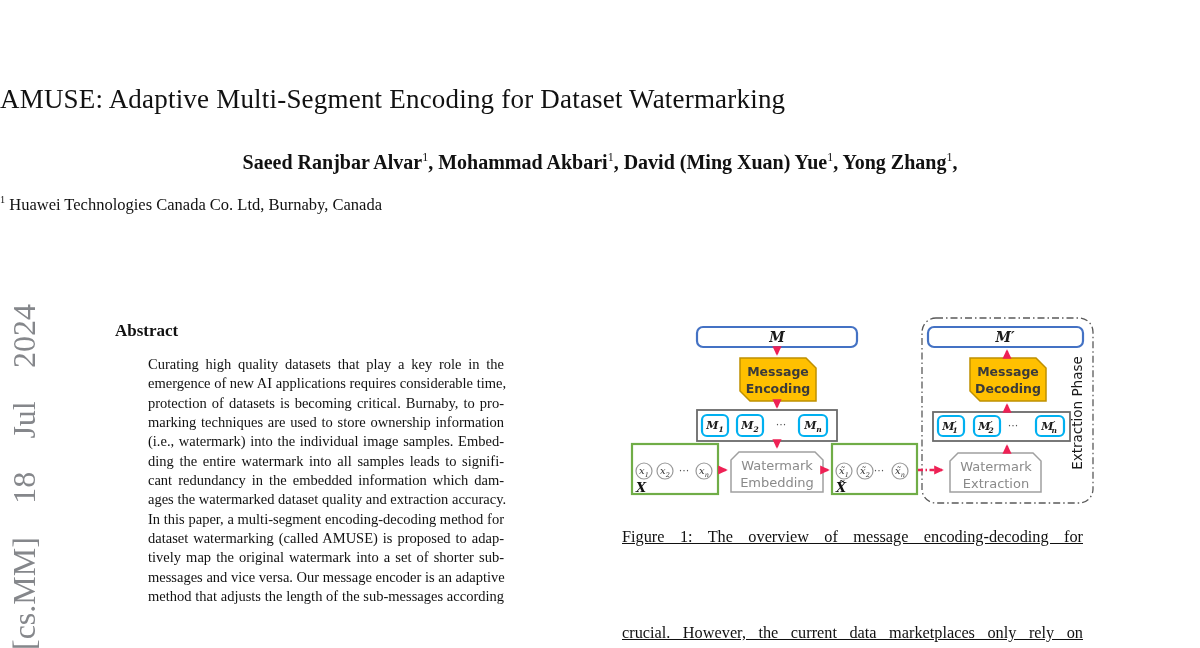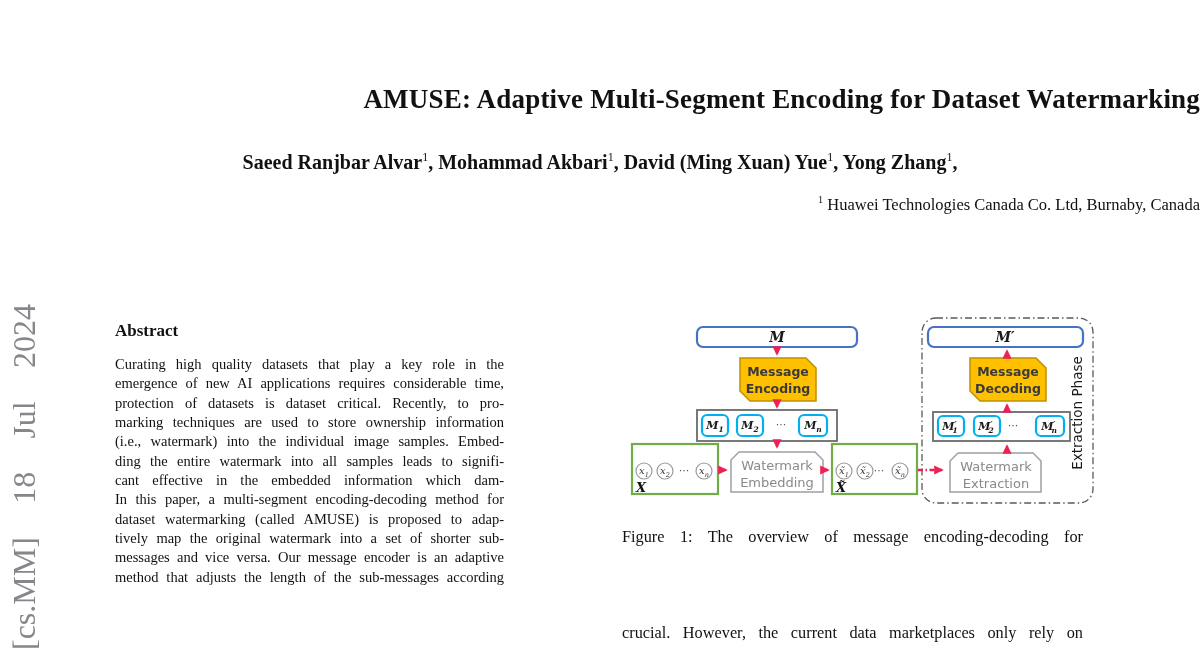--- a/index.html
+++ b/index.html
@@ -1,39 +1,39 @@
 <!DOCTYPE html>
 <html><head>
 <meta charset="utf-8">
 <style>
   * { margin:0; padding:0; box-sizing:border-box; }
   html,body { width:1200px; height:648px; background:#ffffff; overflow:hidden; position:relative;
               font-family:"Liberation Serif", serif; color:#111; }
   .abs { position:absolute; }
 
-  .title { top:84px; left:0; width:1200px; text-align:right;
-           font-size:27px; font-weight:bold; letter-spacing:0.2px; }
+  .title { top:84px; left:0; width:1200px; text-align:left;
+           font-size:27px; font-weight:normal; letter-spacing:0.2px; }
   .authors { top:150px; left:0; width:1200px; text-align:center;
              font-size:20px; font-weight:bold; }
   .authors sup { font-weight:400; font-size:60%; }
-  .affiliation { top:194px; left:0; width:1200px; text-align:right; font-size:16.5px; }
+  .affiliation { top:194px; left:0; width:1200px; text-align:left; font-size:16.5px; }
   .affiliation sup { font-size:62%; }
 
   .stamp { top:650px; left:6px; width:346px; transform:rotate(-90deg); transform-origin:0 0;
            font-size:32px; color:#85878b; text-align:justify; text-align-last:justify;
            font-family:"Liberation Serif", serif; white-space:nowrap; }
 
   .abstract-head { top:321px; left:115px; width:389px; 
                    font-size:17px; font-weight:bold; }
   .abstract-body { top:355px; left:115px; width:389px; font-size:14.5px; }
   .abstract-body .ln { line-height:19.35px; height:19.35px; white-space:nowrap;
-                       text-align:justify; text-align-last:justify; }
+                       text-align:justify; text-align-last:justify;margin-left:33px; }
 
   .caption { top:526px; left:622px; width:461px; font-size:16.3px; line-height:22px; }
-  .jline { text-align:justify; text-align-last:justify; }
+  .jline { text-align:justify; text-align-last:justify;text-decoration:underline; }
   .rc-body { top:622px; left:622px; width:461px; font-size:16.3px; line-height:22px; }
 
   .fig { top:316px; left:620px; }
   svg text { font-family:"DejaVu Serif", serif; }
   .sanslab { font-family:"DejaVu Sans", sans-serif; }
   .enc-t { font-size:12.5px; font-weight:600; fill:#3a3a3a; }
   .gry-t { font-size:13px; fill:#8a8a8a; }
   .mbig  { font-size:14px; font-style:italic; font-weight:bold; fill:#1a1a1a; }
   .mlab  { font-size:11px; font-style:italic; font-weight:bold; fill:#1a1a1a; }
   .xlab  { font-size:10px; font-style:italic; fill:#333; }
@@ -50,25 +50,26 @@
 
 <div class="abs authors"><span>Saeed Ranjbar Alvar</span><sup>1</sup><span>, </span><span>Mohammad Akbari</span><sup>1</sup><span>, </span><span>David (Ming Xuan) Yue</span><sup>1</sup><span>, </span><span>Yong Zhang</span><sup>1</sup><span>,</span></div>
 
 <div class="abs affiliation"><sup>1</sup><span> Huawei Technologies Canada Co. Ltd, Burnaby, Canada</span></div>
 
 <div class="abs abstract-head">Abstract</div>
 
 <div class="abs abstract-body">
   <div class="ln">Curating high quality datasets that play a key role in the</div>
   <div class="ln">emergence of new AI applications requires considerable time,</div>
-  <div class="ln">protection of datasets is dataset critical. Recently, to pro-</div>
+  <div class="ln">protection of datasets is becoming critical. Burnaby, to pro-</div>
   <div class="ln">marking techniques are used to store ownership information</div>
   <div class="ln">(i.e., watermark) into the individual image samples. Embed-</div>
   <div class="ln">ding the entire watermark into all samples leads to signifi-</div>
-  <div class="ln">cant effective in the embedded information which dam-</div>
+  <div class="ln">cant redundancy in the embedded information which dam-</div>
+  <div class="ln">ages the watermarked dataset quality and extraction accuracy.</div>
   <div class="ln">In this paper, a multi-segment encoding-decoding method for</div>
   <div class="ln">dataset watermarking (called AMUSE) is proposed to adap-</div>
   <div class="ln">tively map the original watermark into a set of shorter sub-</div>
   <div class="ln">messages and vice versa. Our message encoder is an adaptive</div>
   <div class="ln">method that adjusts the length of the sub-messages according</div>
 </div>
 
 <svg class="abs fig" width="480" height="192" viewBox="620 316 480 192">
   <defs>
     <marker id="ra" markerWidth="5" markerHeight="5" refX="3.4" refY="2" orient="auto">

